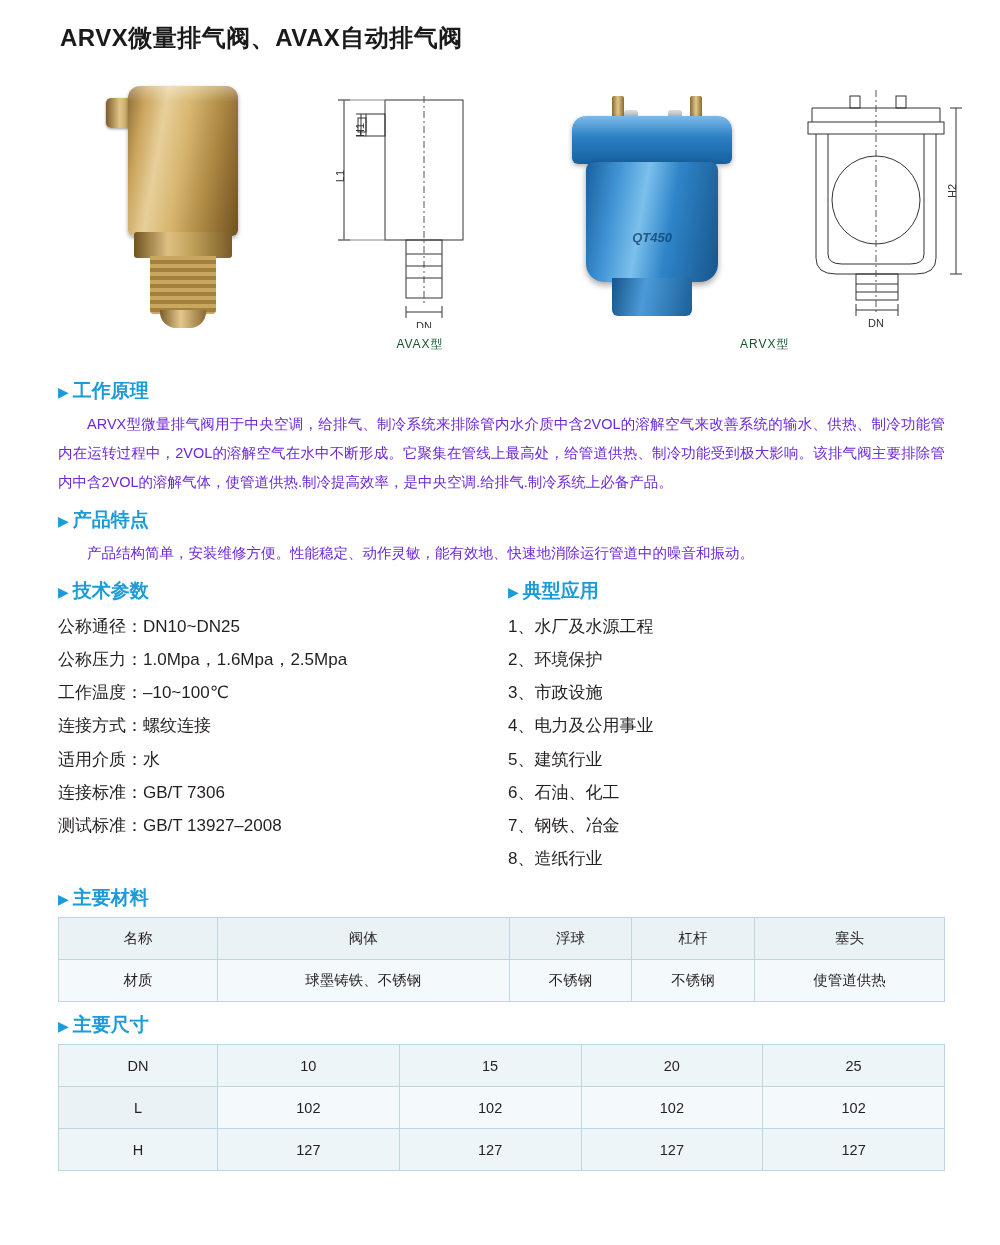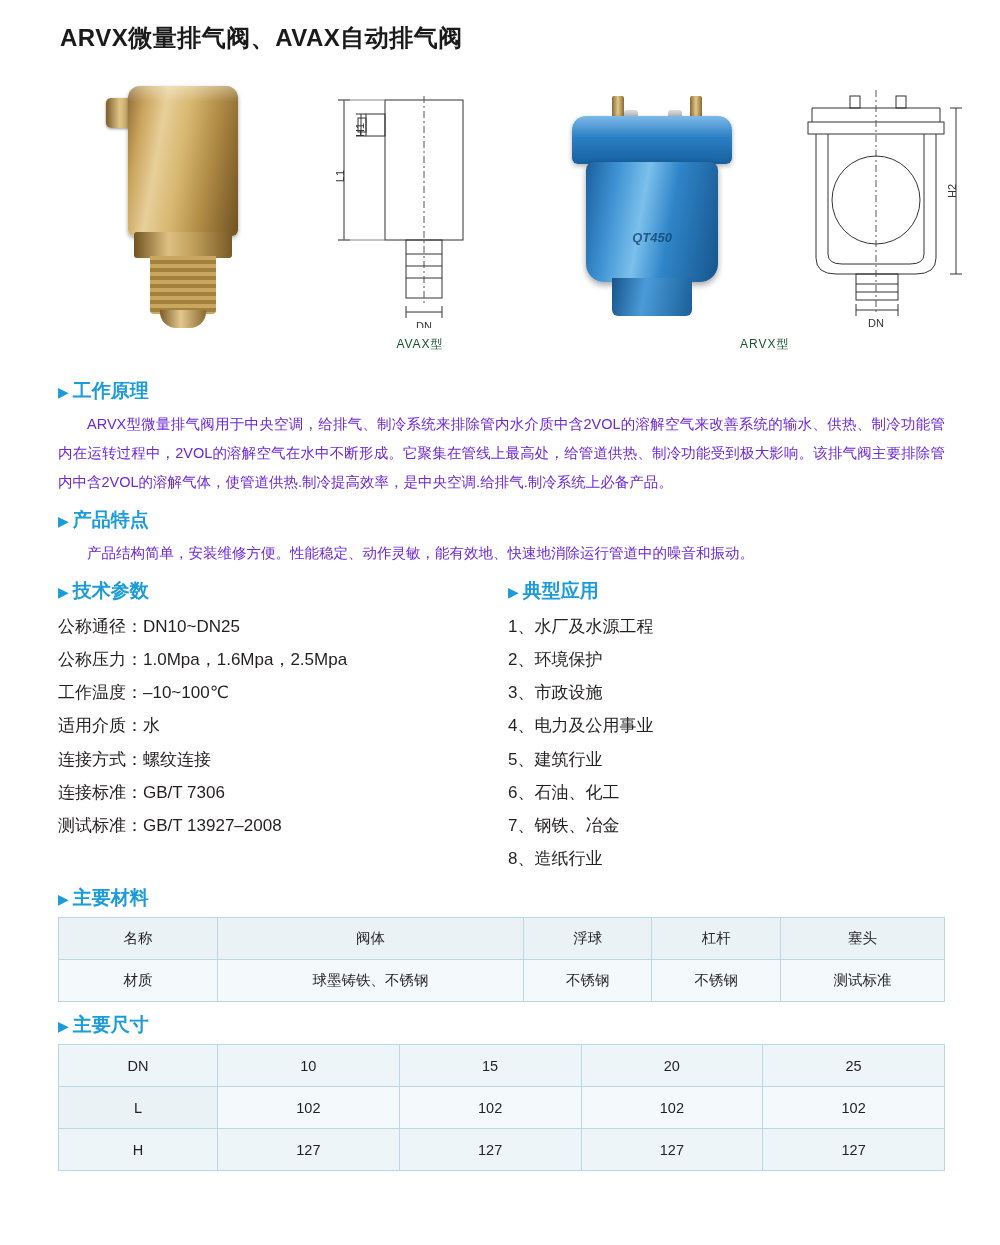--- a/index.html
+++ b/index.html
@@ -336,22 +336,22 @@
 
     <div class="two-col">
       <div class="col-left">
         <div class="sec-head">
           <span class="tri">▶</span>
           <span>技术参数</span>
         </div>
         <div class="param-line">公称通径：DN10~DN25</div>
         <div class="param-line">公称压力：1.0Mpa，1.6Mpa，2.5Mpa</div>
         <div class="param-line">工作温度：–10~100℃</div>
+        <div class="param-line">连接方式：螺纹连接</div>
         <div class="param-line">适用介质：水</div>
-        <div class="param-line">连接方式：螺纹连接</div>
         <div class="param-line">连接标准：GB/T 7306</div>
         <div class="param-line">测试标准：GB/T 13927–2008</div>
       </div>
       <div class="col-right">
         <div class="sec-head">
           <span class="tri">▶</span>
           <span>典型应用</span>
         </div>
         <div class="app-line">1、水厂及水源工程</div>
         <div class="app-line">2、环境保护</div>
@@ -376,21 +376,21 @@
           <td>阀体</td>
           <td>浮球</td>
           <td>杠杆</td>
           <td>塞头</td>
         </tr>
         <tr class="row-alt">
           <td>材质</td>
           <td>球墨铸铁、不锈钢</td>
           <td>不锈钢</td>
           <td>不锈钢</td>
-          <td>测试标准</td>
+          <td>使管道供热</td>
         </tr>
       </tbody>
         </table>
     </div>
 
     <div class="block">
       <div class="sec-head">
         <span class="tri">▶</span>
         <span>主要尺寸</span>
       </div>

